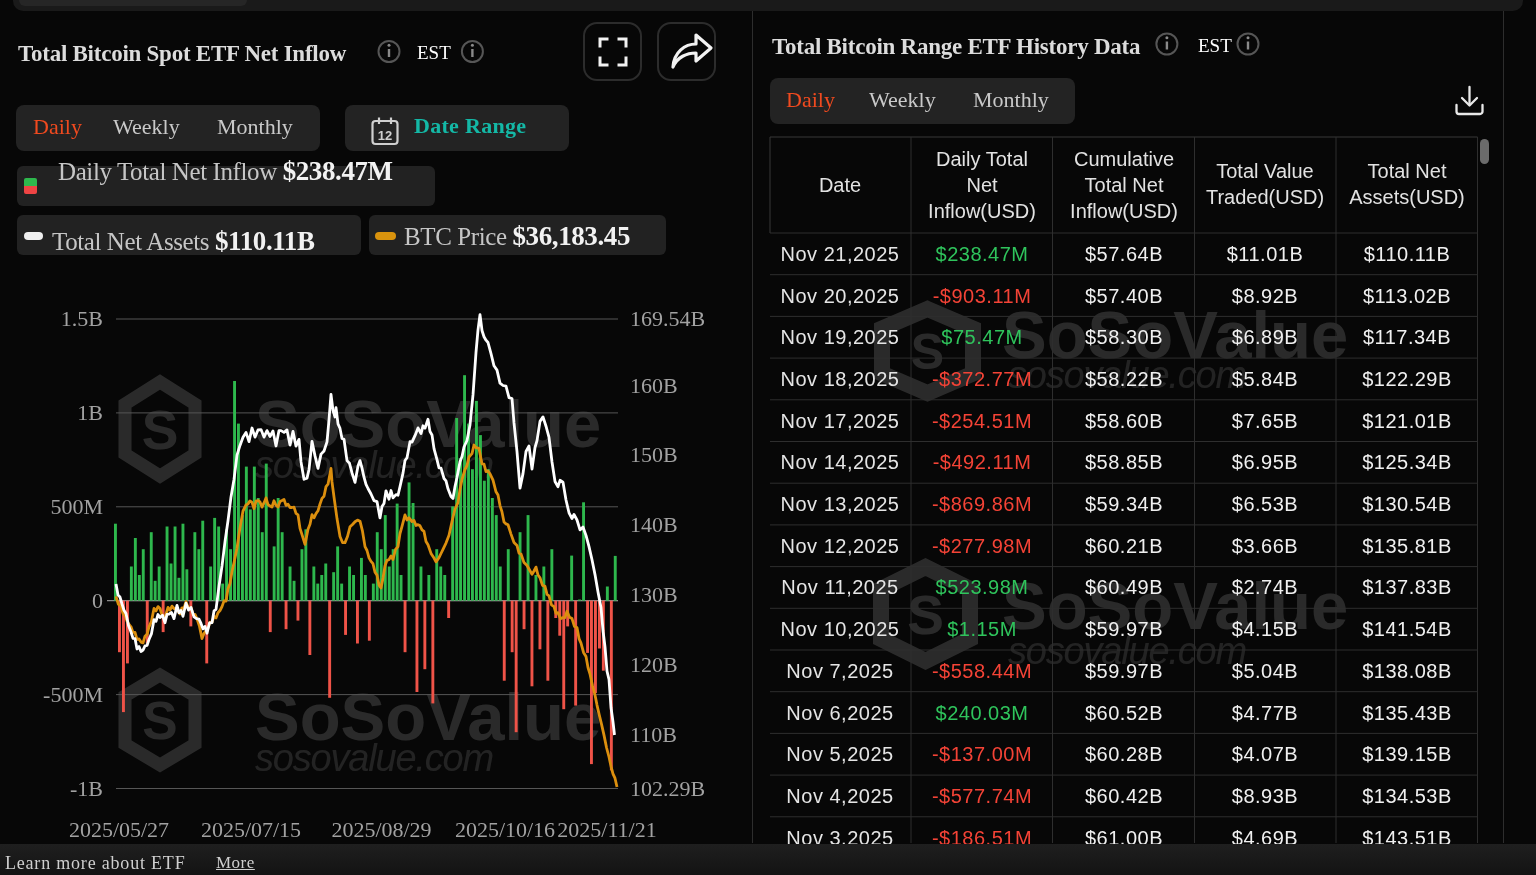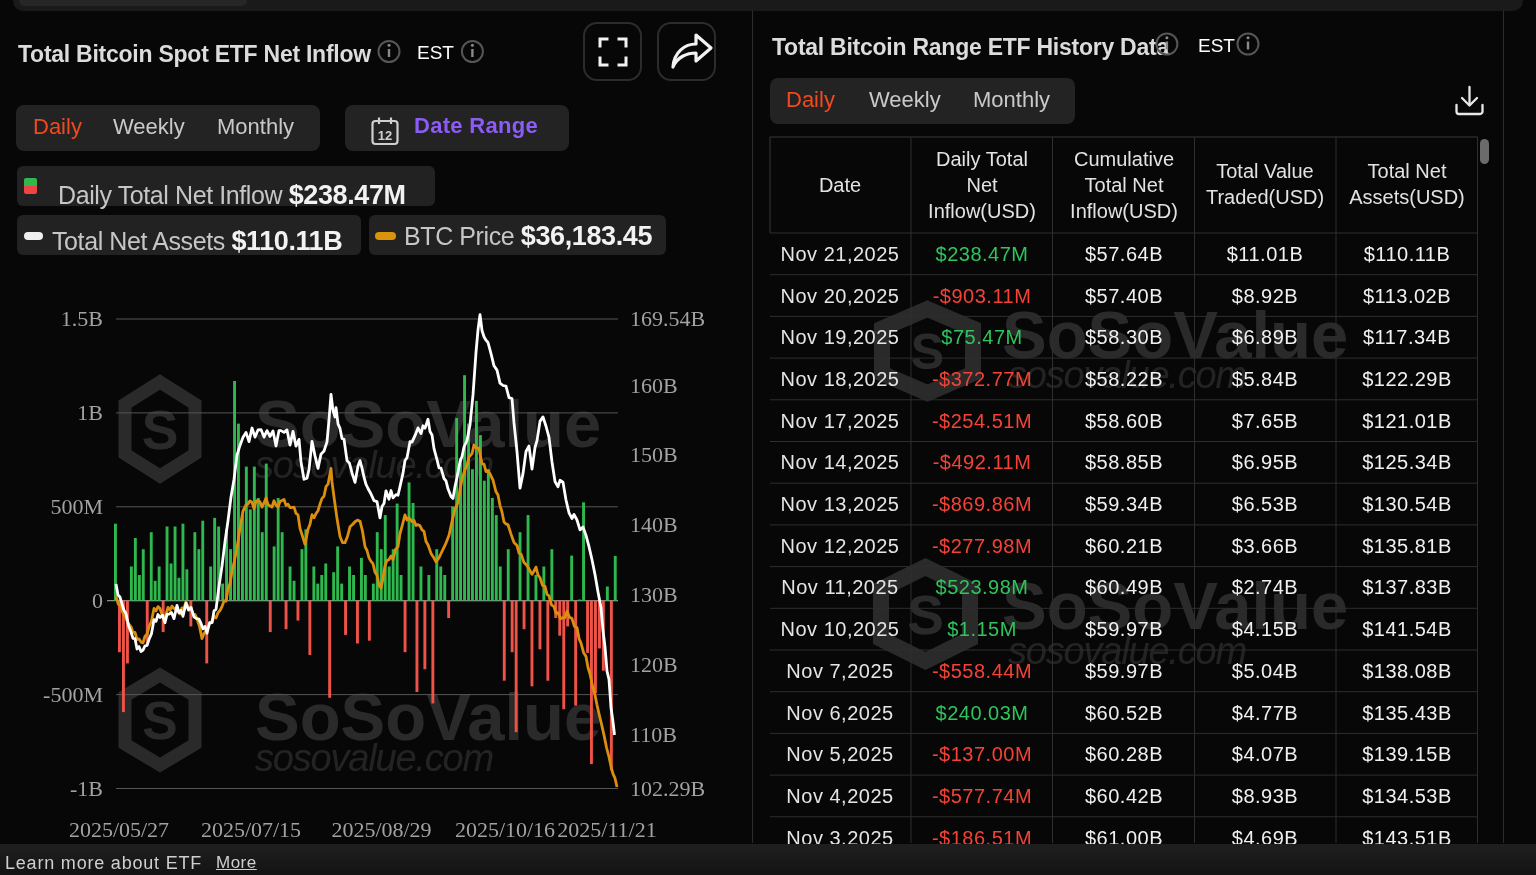--- a/index.html
+++ b/index.html
@@ -1,40 +1,40 @@
 <!DOCTYPE html>
 <html><head><meta charset="utf-8">
 <style>
 * { margin:0; padding:0; box-sizing:border-box; }
 html,body { width:1536px; height:875px; background:#070707; overflow:hidden;
   font-family:"Liberation Sans", sans-serif; position:relative; }
-.abs { position:absolute; }
+.abs { position:absolute;font-family:Liberation Serif, serif; }
 </style></head>
 <body>
 <div class="abs" style="left:13px;top:0;width:1510px;height:11px;background:#1a1a1a;border-radius:0 0 10px 10px"></div>
 <div class="abs" style="left:19px;top:0;width:228px;height:6px;background:#262626;border-radius:0 0 8px 8px"></div>
 <div class="abs" style="left:752px;top:11px;width:1px;height:832px;background:#2d2d2d"></div>
 <div class="abs" style="left:1503px;top:11px;width:1px;height:832px;background:#2d2d2d"></div>
 
 <div class="abs" style="left:18px;top:41px;font-size:23px;font-weight:bold;letter-spacing:-0.25px;color:#dcdcdc">Total Bitcoin Spot ETF Net Inflow</div>
 <div class="abs" style="left:417px;top:42px;font-size:19px;font-weight:500;color:#fff">EST</div>
 <div class="abs" style="left:583px;top:22px;width:59px;height:59px;border:2px solid #2c2c2c;border-radius:14px"></div>
 <div class="abs" style="left:657px;top:22px;width:59px;height:59px;border:2px solid #2c2c2c;border-radius:14px"></div>
 
 <div class="abs" style="left:16px;top:105px;width:304px;height:46px;background:#232323;border-radius:8px"></div>
 <div class="abs" style="left:33px;top:114px;font-size:22px;color:#f04a1f">Daily</div>
 <div class="abs" style="left:113px;top:114px;font-size:22px;color:#c9c9c9">Weekly</div>
 <div class="abs" style="left:217px;top:114px;font-size:22px;color:#c9c9c9">Monthly</div>
 <div class="abs" style="left:345px;top:105px;width:224px;height:46px;background:#232323;border-radius:8px"></div>
-<div class="abs" style="left:414px;top:113px;font-size:22px;font-weight:bold;letter-spacing:0.3px;color:#8b5cf6">Date Range</div>
+<div class="abs" style="left:414px;top:113px;font-size:22px;font-weight:bold;letter-spacing:0.3px;color:#14b8a6">Date Range</div>
 
 <div class="abs" style="left:17px;top:166px;width:418px;height:40px;background:#222;border-radius:6px"></div>
 <div class="abs" style="left:24px;top:178px;width:13px;height:8px;background:#2eb84d;border-radius:2px 2px 0 0"></div>
 <div class="abs" style="left:24px;top:186px;width:13px;height:8px;background:#ef4444;border-radius:0 0 2px 2px"></div>
-<div class="abs" style="left:58px;top:180px;font-size:25px;letter-spacing:-0.4px;color:#c6c6c6">Daily Total Net Inflow <span style="font-size:27px;font-weight:bold;color:#f2f2f2">$238.47M</span></div>
+<div class="abs" style="left:58px;top:156px;font-size:25px;letter-spacing:-0.4px;color:#c6c6c6">Daily Total Net Inflow <span style="font-size:27px;font-weight:bold;color:#f2f2f2">$238.47M</span></div>
 
 <div class="abs" style="left:17px;top:215px;width:344px;height:40px;background:#222;border-radius:6px"></div>
 <div class="abs" style="left:24px;top:232px;width:19px;height:8px;background:#efefef;border-radius:4px"></div>
 <div class="abs" style="left:52px;top:226px;font-size:25px;letter-spacing:-0.4px;color:#c6c6c6">Total Net Assets <span style="font-size:27px;font-weight:bold;color:#f2f2f2">$110.11B</span></div>
 <div class="abs" style="left:369px;top:215px;width:297px;height:40px;background:#222;border-radius:6px"></div>
 <div class="abs" style="left:375px;top:232px;width:21px;height:8px;background:#d9930d;border-radius:4px"></div>
 <div class="abs" style="left:404px;top:221px;font-size:25px;letter-spacing:-0.4px;color:#c6c6c6">BTC Price <span style="font-size:27px;font-weight:bold;color:#f2f2f2">$36,183.45</span></div>
 
 <svg id="chart" viewBox="0 280 752 563" style="position:absolute;left:0;top:280px;width:752px;height:563px">
 <g opacity="0.14" fill="#fff">

